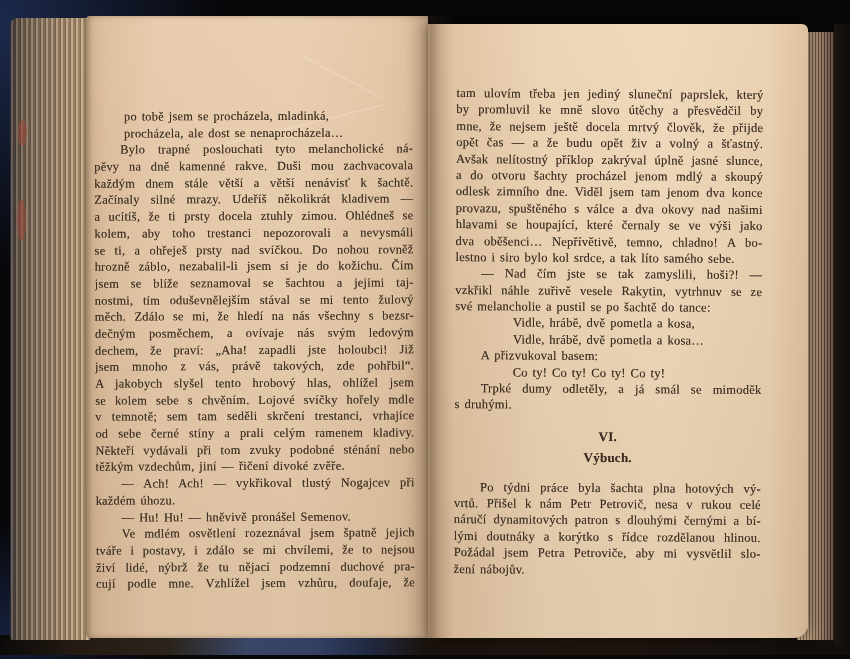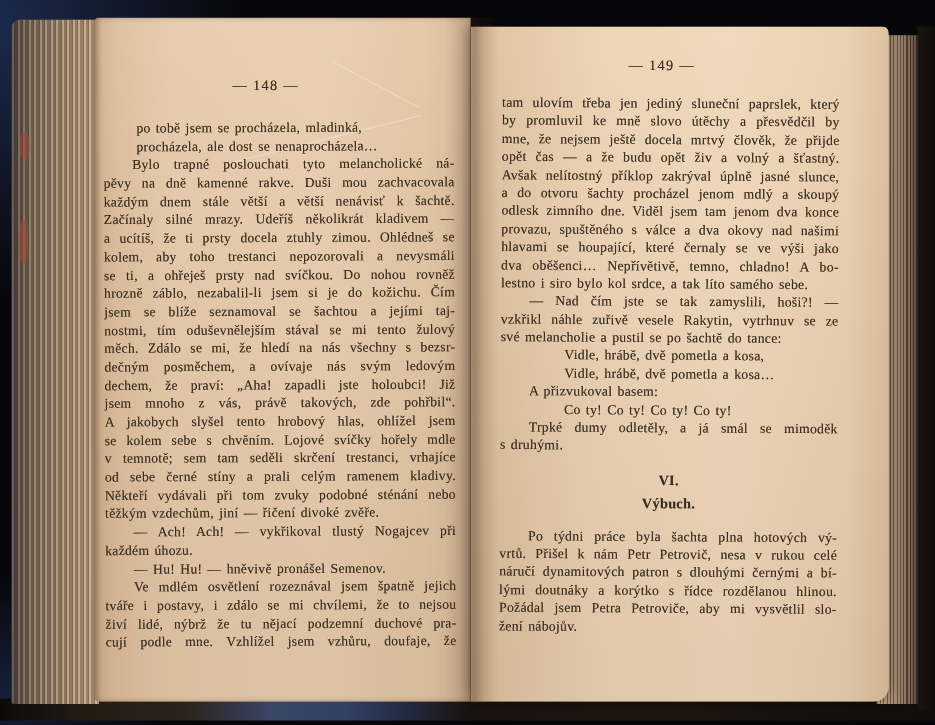--- a/index.html
+++ b/index.html
@@ -123,21 +123,20 @@
   <div class="edge-stack-left">
     <div class="red-mark m1"></div>
     <div class="red-mark m2"></div>
   </div>
   <div class="edge-stack-right"></div>
   <div class="cover-right"></div>
 
   <div class="page page-left">
     <div class="crease c1"></div>
     <div class="crease c2"></div>
-    <div class="page-header">— 148 —</div>
     <div class="text-block">
         <div class="line verse">po tobě jsem se procházela, mladinká,</div>
         <div class="line verse">procházela, ale dost se nenaprocházela…</div>
         <div class="line indent">Bylo trapné poslouchati tyto melancholické ná-</div>
         <div class="line flush">pěvy na dně kamenné rakve. Duši mou zachvacovala</div>
         <div class="line flush">každým dnem stále větší a větší nenávisť k šachtě.</div>
         <div class="line flush">Začínaly silné mrazy. Udeříš několikrát kladivem —</div>
         <div class="line flush">a ucítíš, že ti prsty docela ztuhly zimou. Ohlédneš se</div>
         <div class="line flush">kolem, aby toho trestanci nepozorovali a nevysmáli</div>
         <div class="line flush">se ti, a ohřeješ prsty nad svíčkou. Do nohou rovněž</div>
@@ -158,21 +157,20 @@
         <div class="line end">každém úhozu.</div>
         <div class="line indent-end">— Hu! Hu! — hněvivě pronášel Semenov.</div>
         <div class="line indent">Ve mdlém osvětlení rozeznával jsem špatně jejich</div>
         <div class="line flush">tváře i postavy, i zdálo se mi chvílemi, že to nejsou</div>
         <div class="line flush">živí lidé, nýbrž že tu nějací podzemní duchové pra-</div>
         <div class="line flush">cují podle mne. Vzhlížel jsem vzhůru, doufaje, že</div>
       </div>
   </div>
 
   <div class="page page-right">
-    <div class="page-header">— 149 —</div>
     <div class="text-block">
         <div class="line flush">tam ulovím třeba jen jediný sluneční paprslek, který</div>
         <div class="line flush">by promluvil ke mně slovo útěchy a přesvědčil by</div>
         <div class="line flush">mne, že nejsem ještě docela mrtvý člověk, že přijde</div>
         <div class="line flush">opět čas — a že budu opět živ a volný a šťastný.</div>
         <div class="line flush">Avšak nelítostný příklop zakrýval úplně jasné slunce,</div>
         <div class="line flush">a do otvoru šachty procházel jenom mdlý a skoupý</div>
         <div class="line flush">odlesk zimního dne. Viděl jsem tam jenom dva konce</div>
         <div class="line flush">provazu, spuštěného s válce a dva okovy nad našimi</div>
         <div class="line flush">hlavami se houpající, které černaly se ve výši jako</div>

